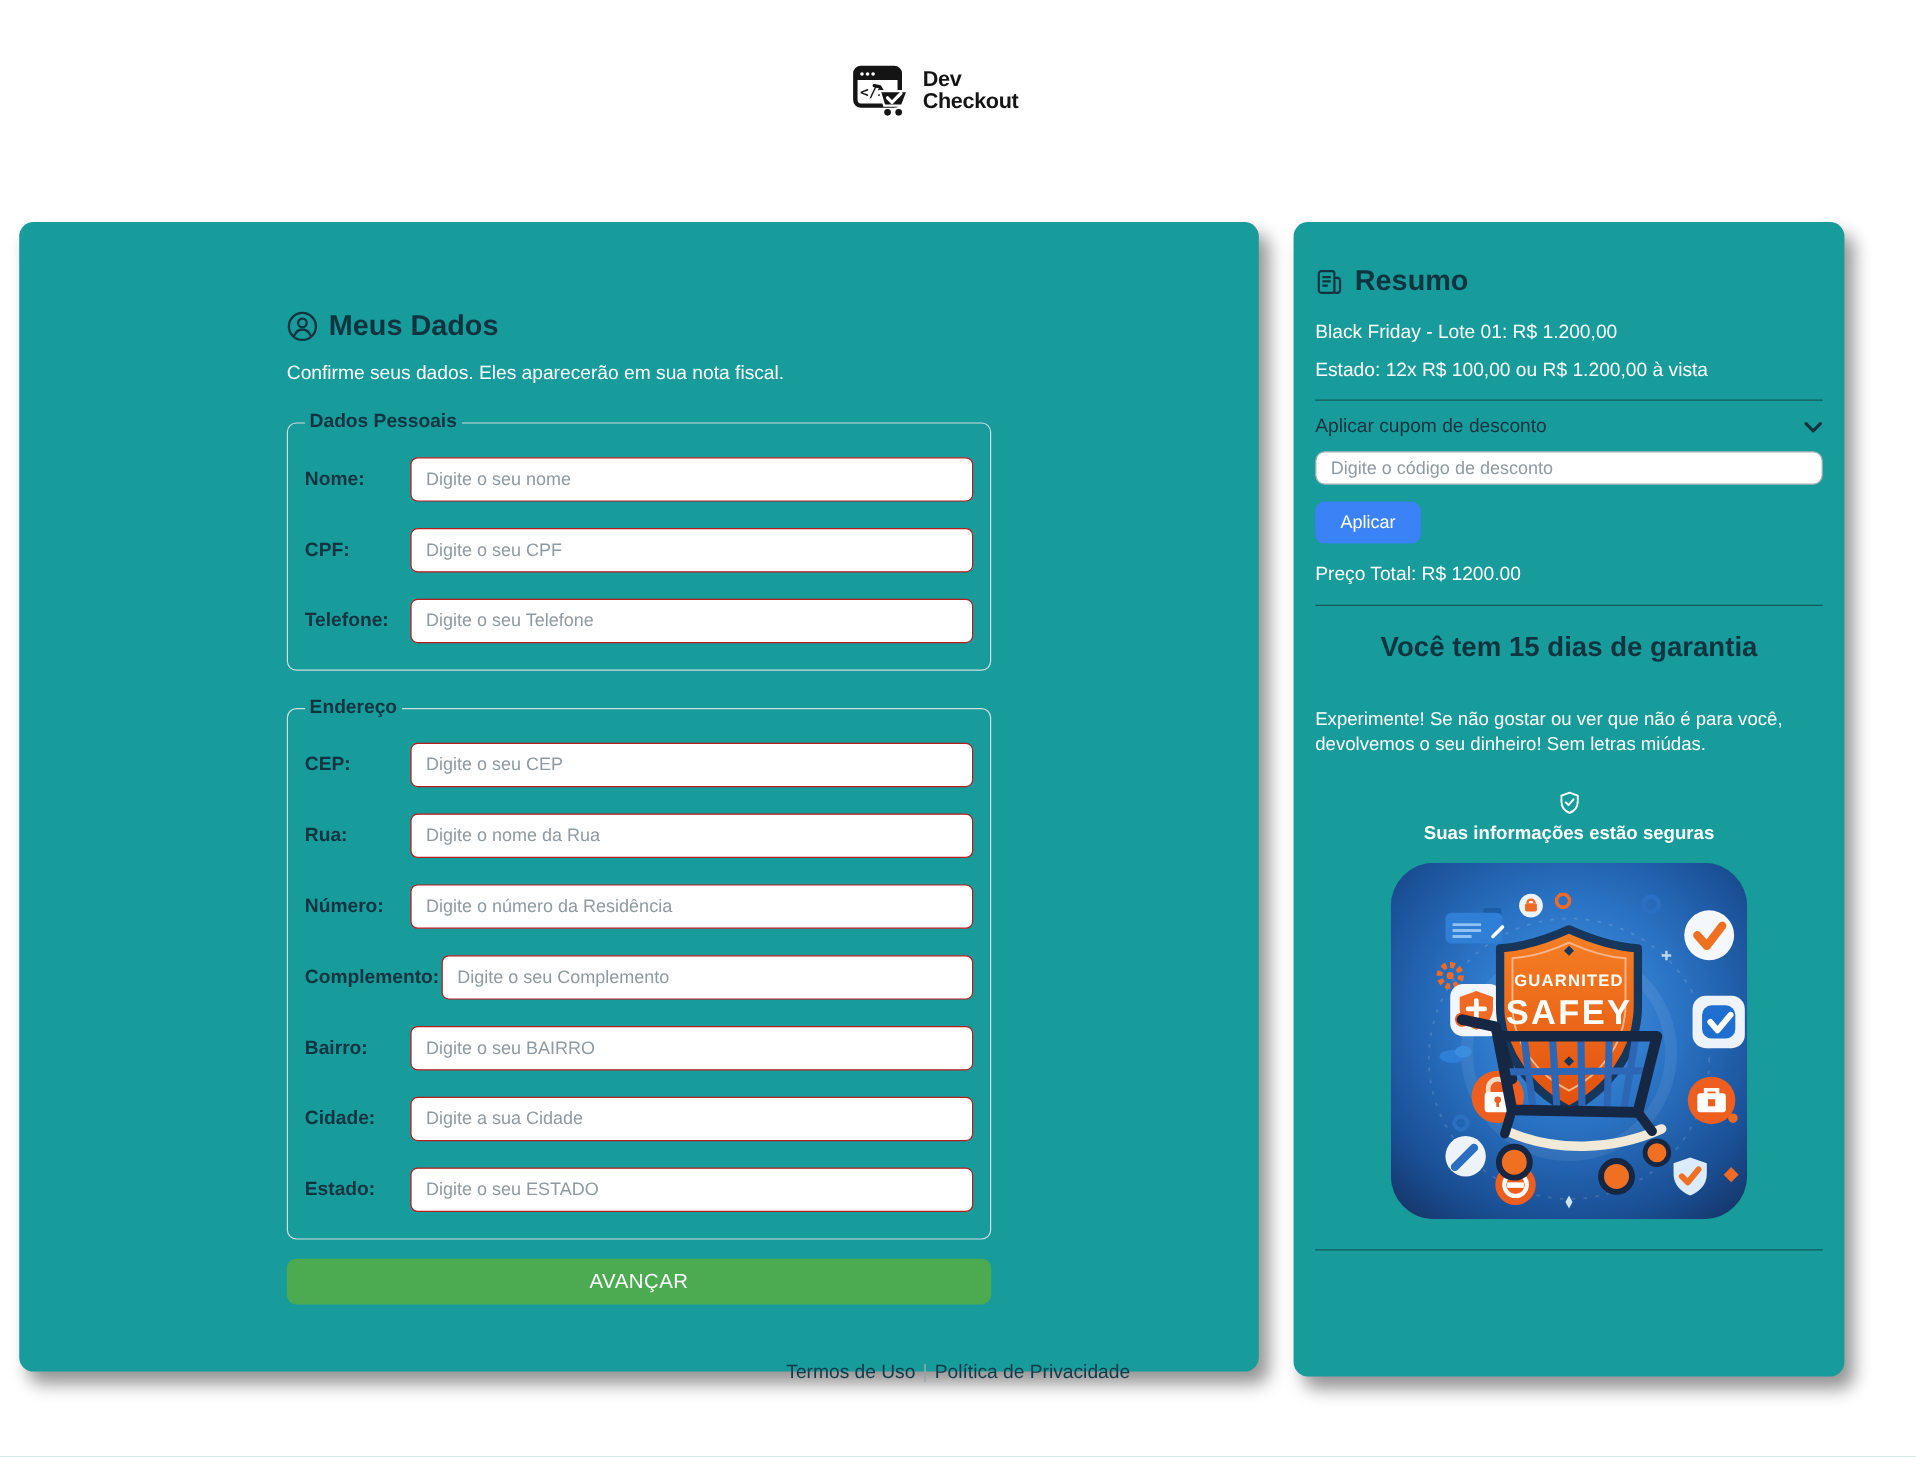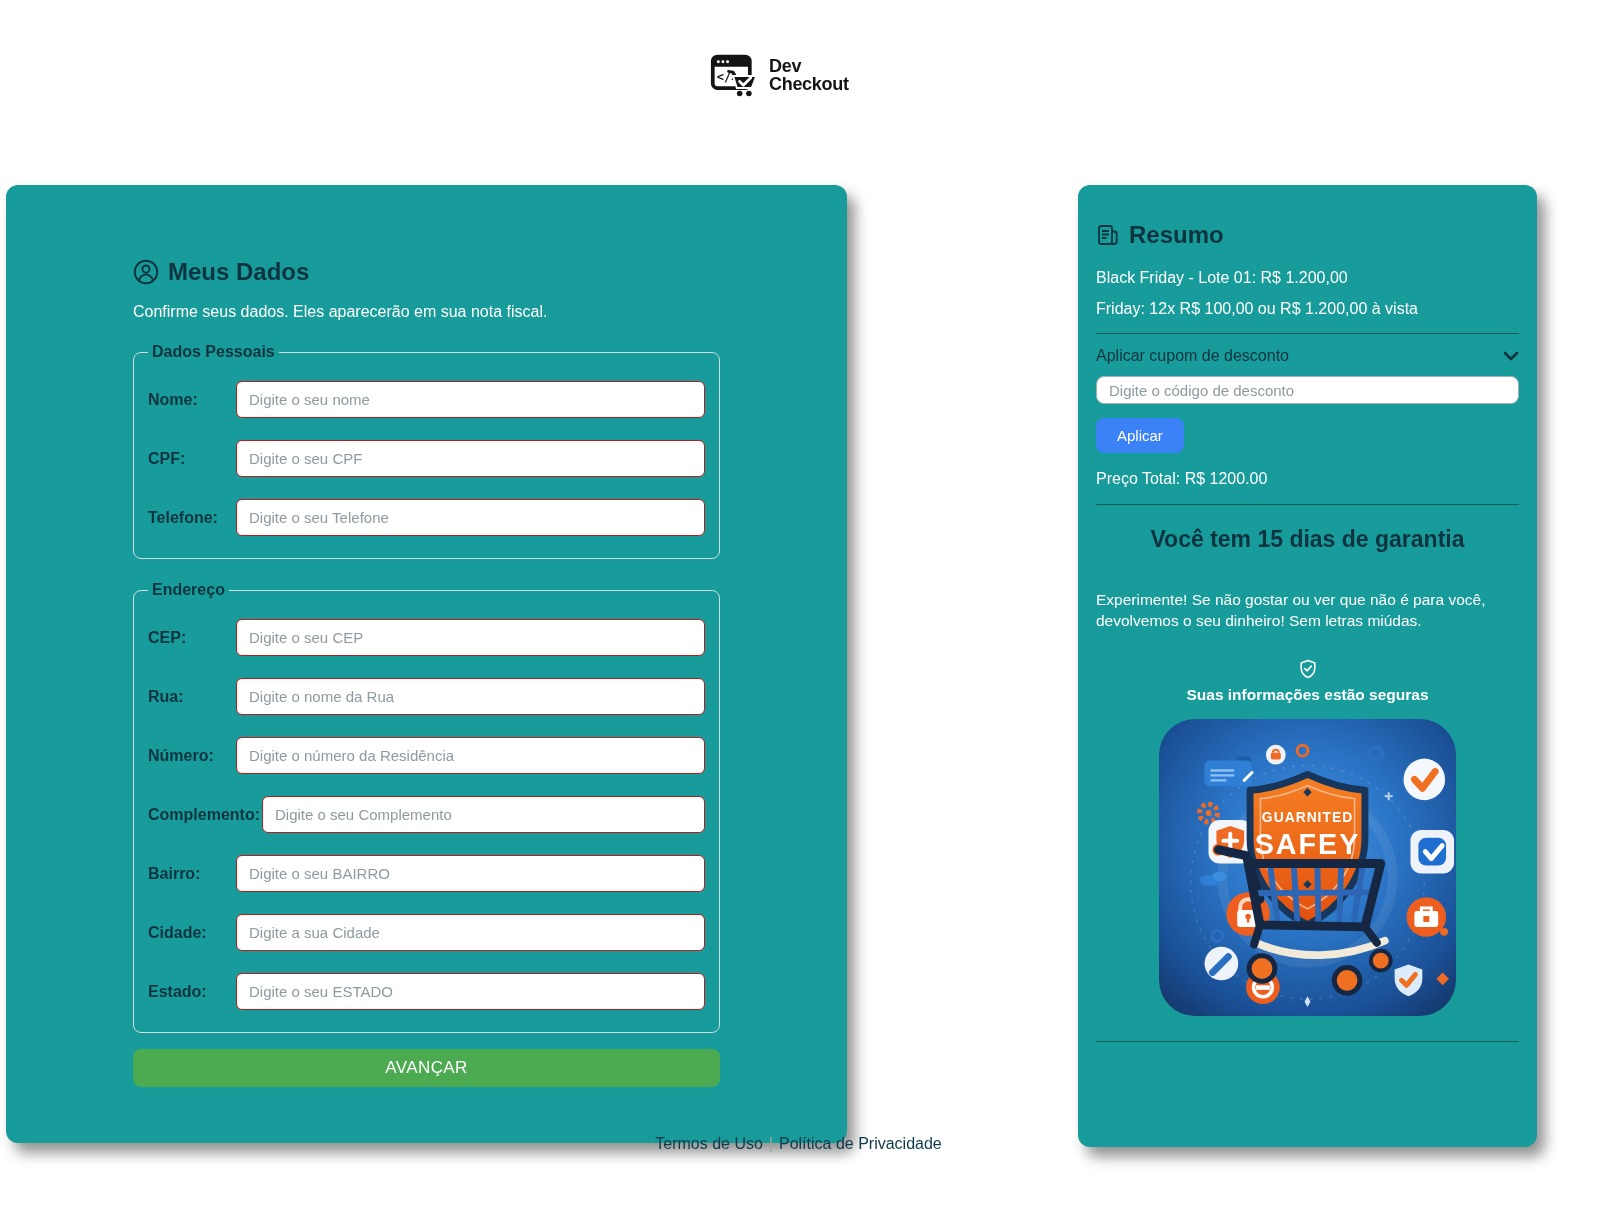--- a/index.html
+++ b/index.html
@@ -14,21 +14,21 @@
   
   .logo { position:absolute; left:710px; top:53px; display:flex; align-items:center; gap:9px; }
   .logo-text { display:flex; flex-direction:column; line-height:0.98; }
   .logo-text span { font-size:18px; font-weight:800; color:#141414; letter-spacing:-0.3px; }
 
   
   .panel {
     position:absolute; top:185px; background:#189b9b; border-radius:12px;
     box-shadow:8px 10px 14px rgba(0,0,0,0.42);
   }
-  .panel-left  { left:6px;    width:841px; height:958px; }
+  .panel-left  { left:16px;    width:1033px; height:958px; }
   .panel-right { left:1078px; width:459px;  height:962px; }
 
   .left-inner { width:587px; margin:0 auto; padding-top:73px; }
 
   .section-title { display:flex; align-items:center; gap:9px; margin:0;
     color:#0e3440; font-size:24px; font-weight:bold; }
   .subtitle { color:#ffffff; font-size:16px; margin:17px 0 0; }
 
   fieldset { border:1px solid #cfdede; border-radius:8px; margin:22px 0 0; padding:8px 14px 0; }
   legend { color:#0e3440; font-weight:bold; font-size:16px; padding:0 4px; }
@@ -177,21 +177,21 @@
     <h2 class="section-title">
       <svg width="24" height="24" viewBox="0 0 24 24">
         <rect x="3" y="3" width="13" height="18" rx="2" fill="none" stroke="#0e3440" stroke-width="1.8"></rect>
         <path d="M16,8.5 h2.3 a2.4,2.4 0 0 1 2.4,2.4 v7.7 a2.4,2.4 0 0 1 -2.4,2.4 H16" fill="none" stroke="#0e3440" stroke-width="1.8"></path>
         <path d="M6,8 h7 M6,11.5 h7 M6,15 h4.5" stroke="#0e3440" stroke-width="1.8"></path>
       </svg>
       <span>Resumo</span>
     </h2>
 
     <p class="summary-line">Black Friday - Lote 01: R$ 1.200,00</p>
-    <p class="summary-line">Friday: 12x R$ 100,00 ou R$ 1.200,00 à vista</p>
+    <p class="summary-line">Estado: 12x R$ 100,00 ou R$ 1.200,00 à vista</p>
 
     <hr class="sep">
 
     <div class="coupon-toggle">
       <span>Aplicar cupom de desconto</span>
       <svg width="16" height="10" viewBox="0 0 16 10">
         <path d="M2,2 L8,8 L14,2" stroke="#0e3440" stroke-width="2.6" fill="none" stroke-linecap="round" stroke-linejoin="round"></path>
       </svg>
     </div>
 

